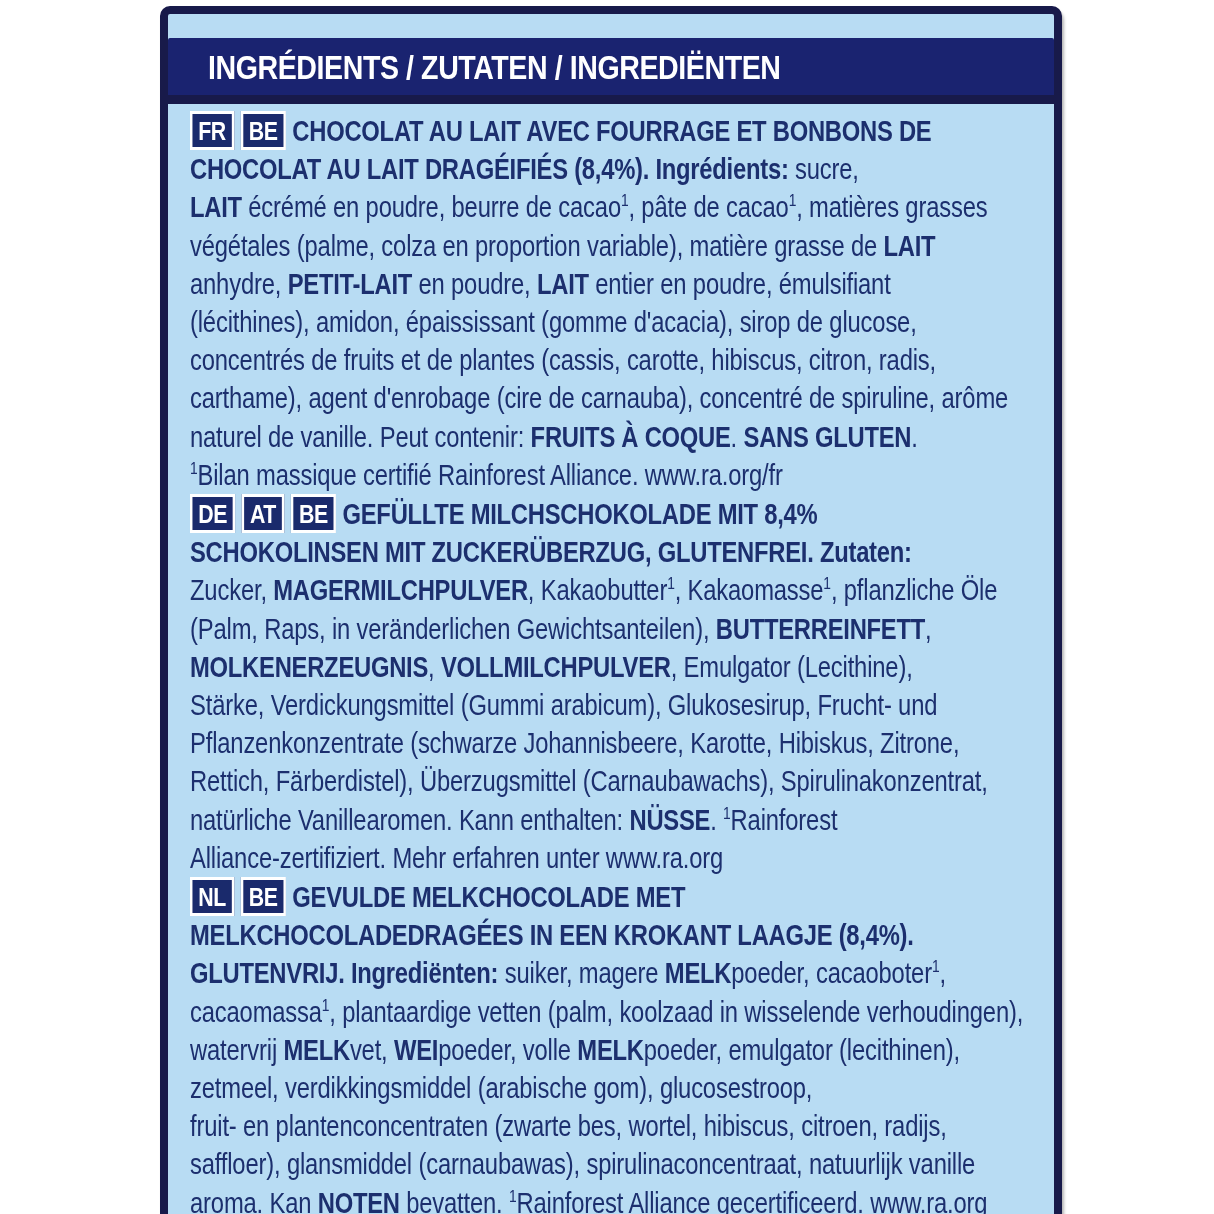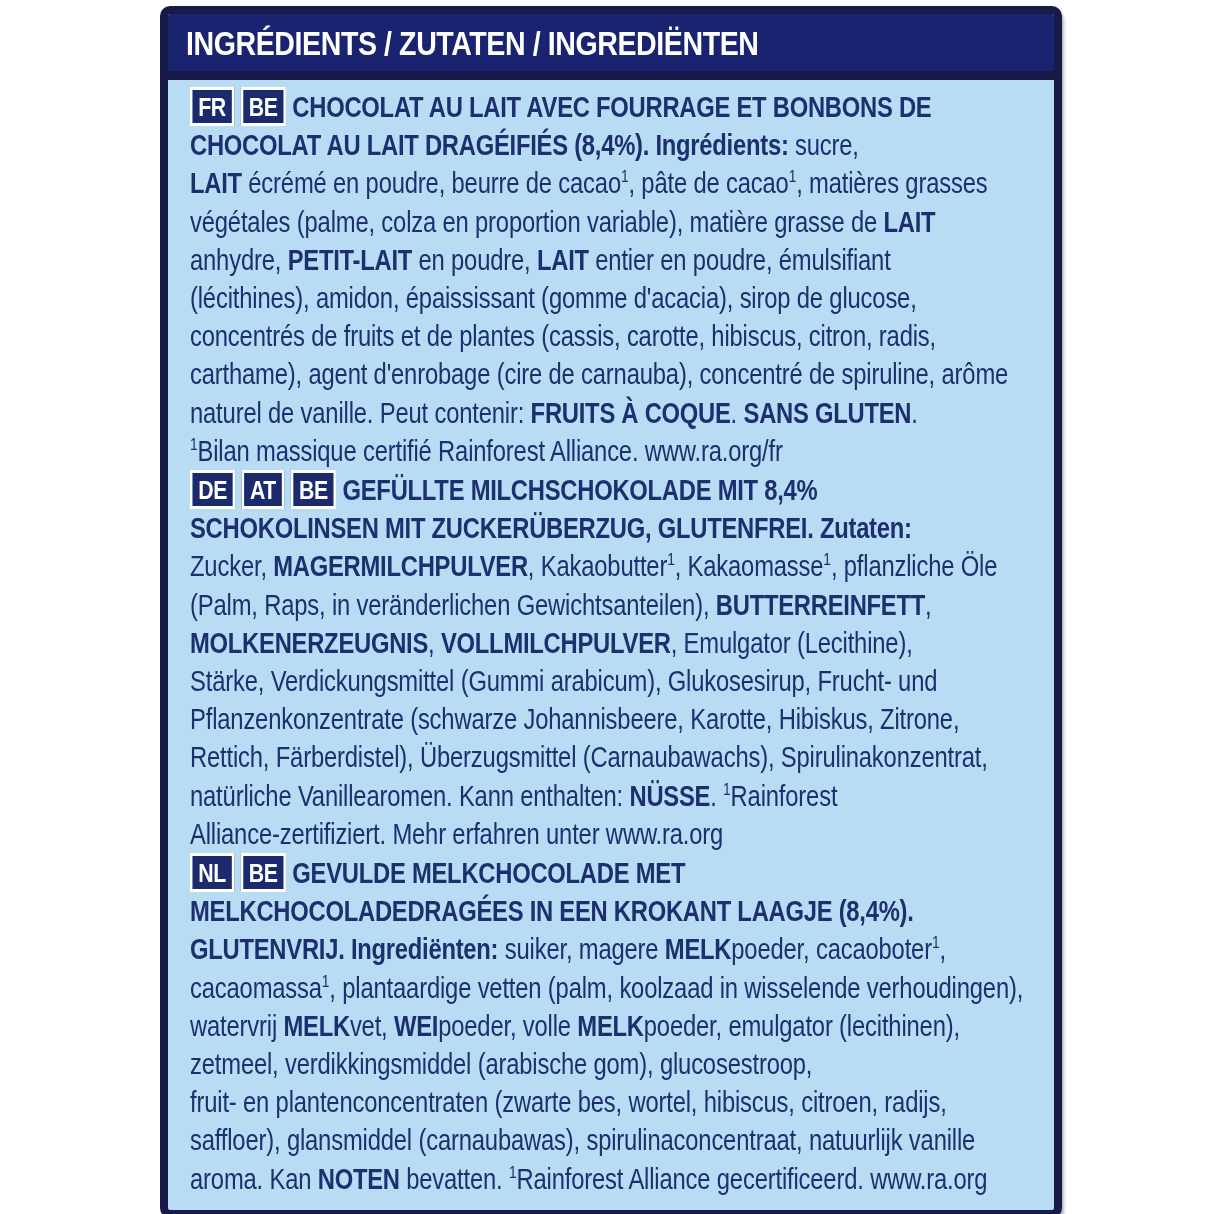--- a/index.html
+++ b/index.html
@@ -18,22 +18,23 @@
     width: 902px;
     box-sizing: border-box;
     border: 8px solid var(--frame, #181a4a);
     border-radius: 10px;
     background: var(--panel-bg, #b8dcf3);
     box-shadow: 2px 4px 3px rgba(90,90,90,0.45);
   }
   .header {
     background: var(--header-bg, #1a2370);
     border-bottom: 9px solid var(--frame, #181a4a);
-    padding: 10px 10px 8px 18px;
+    padding: 10px 10px 8px 40px;
     border-radius: 2px 2px 0 0;
+    margin-top: 24px;
   }
   .header-title {
     display: inline-block;
     color: #ffffff;
     font-weight: bold;
     font-size: 34px;
     letter-spacing: -0.5px;
     white-space: nowrap;
     transform: scaleX(0.84);
     transform-origin: left center;

